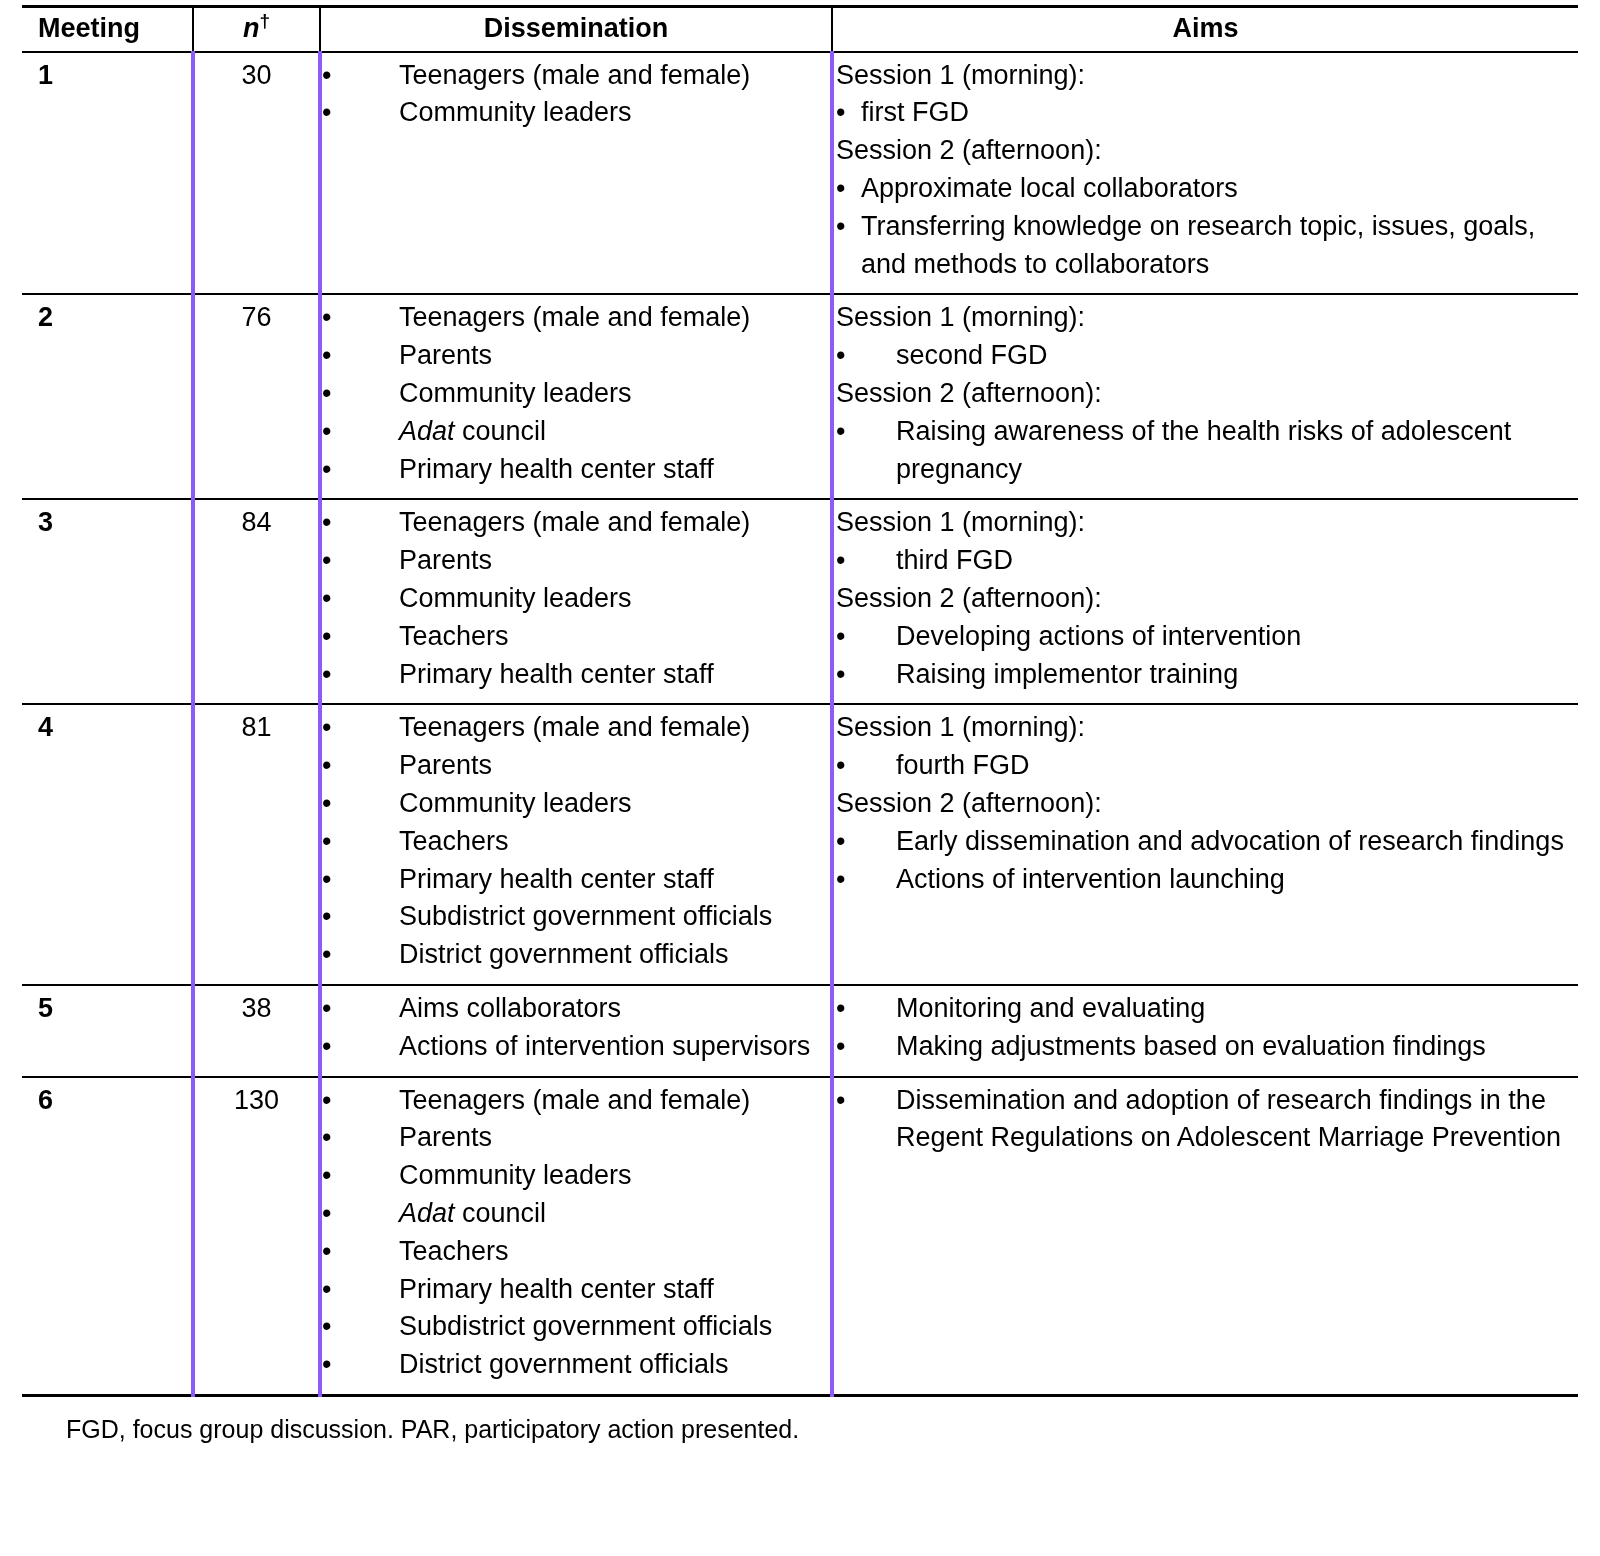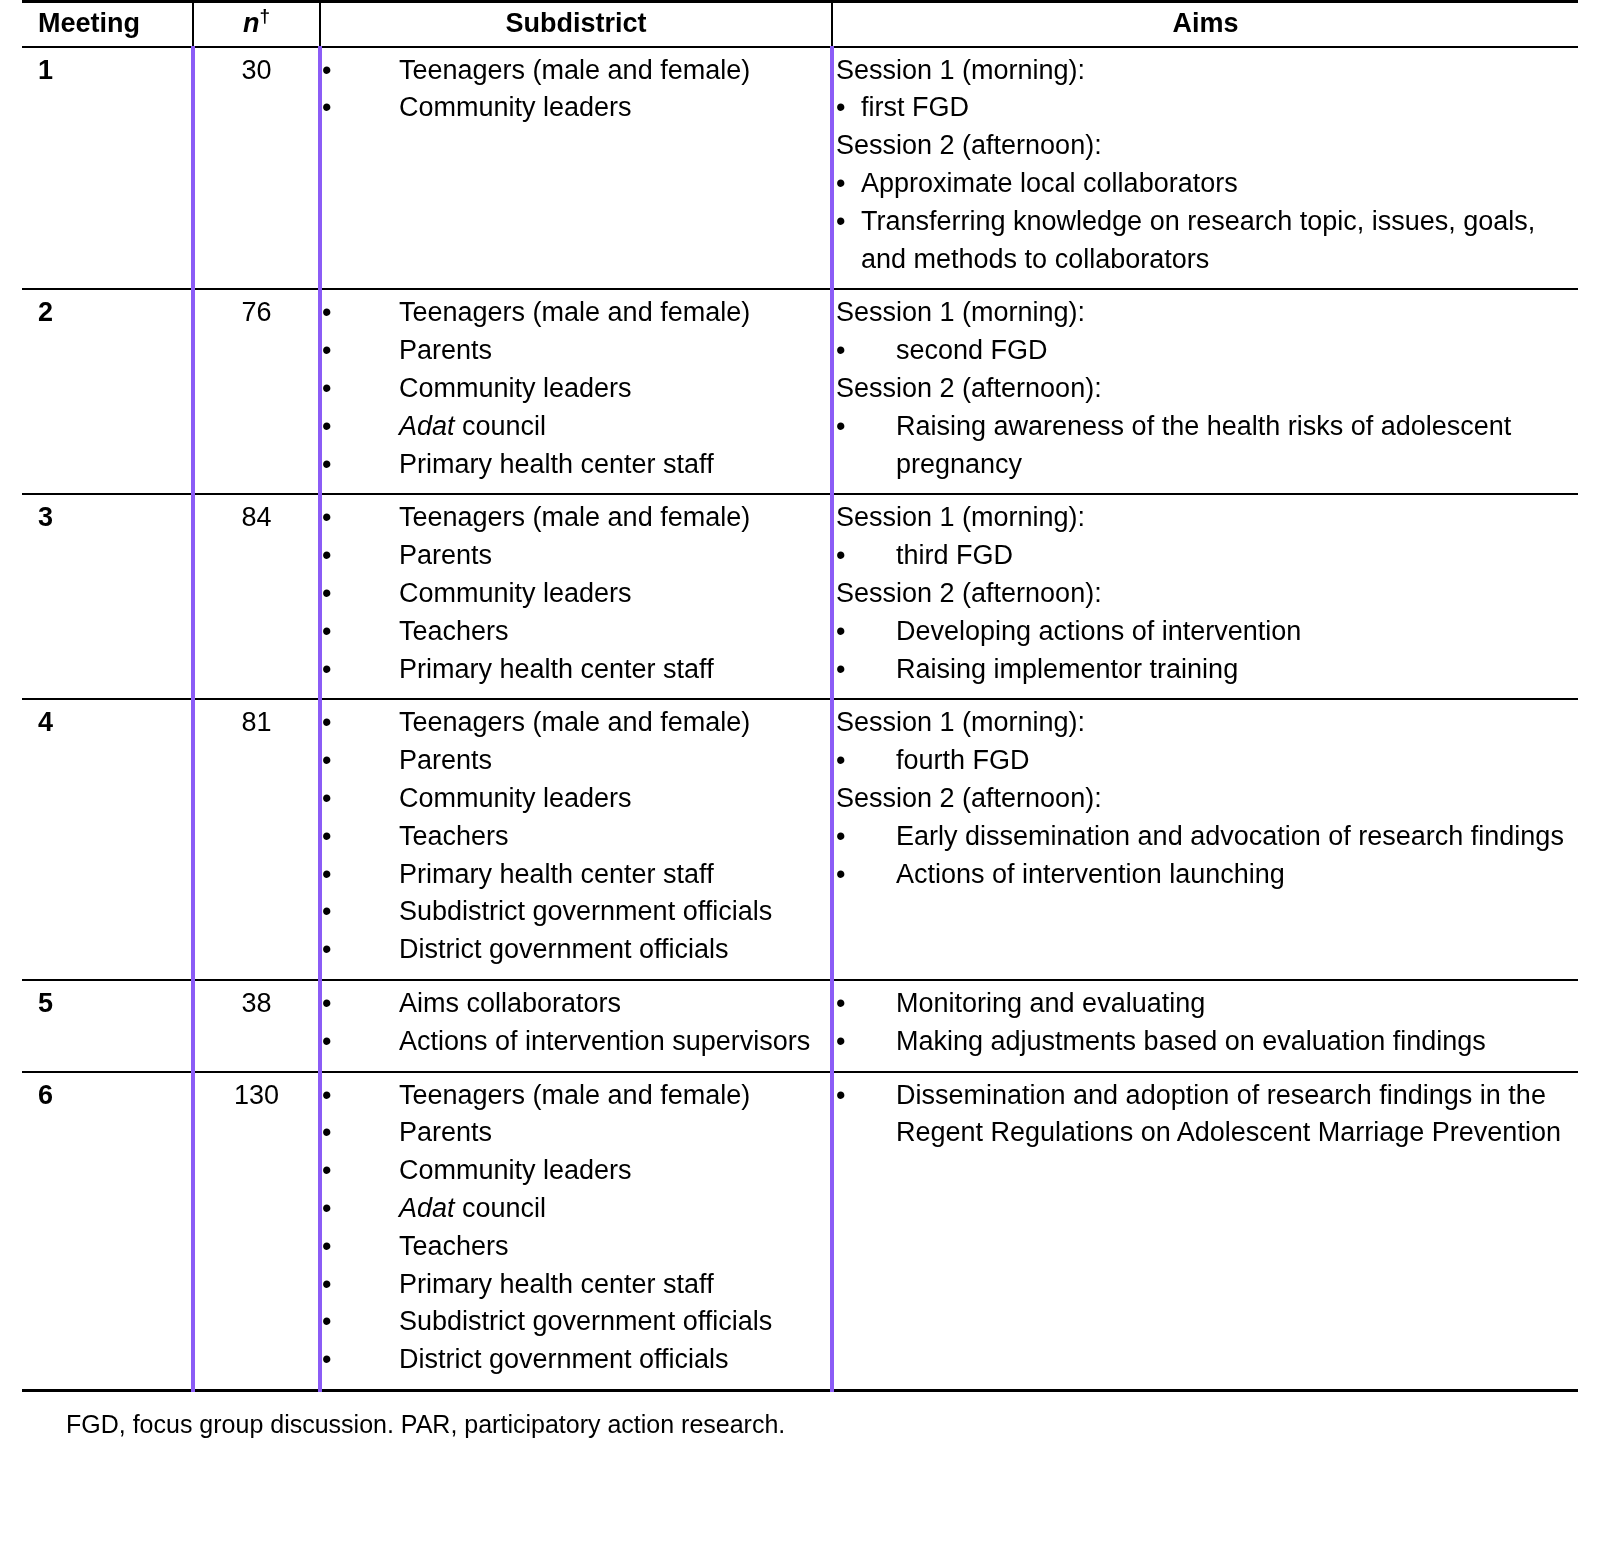--- a/index.html
+++ b/index.html
@@ -20,20 +20,21 @@
     height: 1556px;
     box-sizing: border-box;
     padding: 0 22px;
     position: relative;
   }
 
   table.par-table {
     width: 1556px;
     border-collapse: collapse;
     table-layout: fixed;
+    margin-top: 5px;
   }
 
   table.par-table col.c-meeting { width: 171px; }
   table.par-table col.c-n       { width: 127px; }
   table.par-table col.c-part    { width: 512px; }
   table.par-table col.c-aims    { width: 746px; }
 
   table.par-table thead th {
     border-top: 3px solid #000;
     border-bottom: 2px solid #000;
@@ -160,21 +161,21 @@
     <colgroup>
       <col class="c-meeting">
       <col class="c-n">
       <col class="c-part">
       <col class="c-aims">
     </colgroup>
     <thead>
       <tr>
         <th class="th-meeting">Meeting</th>
         <th class="th-n"><em>n</em><span class="sup-dag">†</span></th>
-        <th class="th-part">Subdistrict</th>
+        <th class="th-part">Dissemination</th>
         <th class="th-aims">Aims</th>
       </tr>
     </thead>
     <tbody id="tbody">
         <tr>
           <td class="td-meeting">1</td>
           <td class="td-n">30</td>
           <td class="td-part">
             <ul class="blist plist">
               <li>
@@ -430,17 +431,17 @@
                 <span class="btext">Dissemination and adoption of research findings in the Regent Regulations on Adolescent Marriage Prevention</span>
               </li>
             </ul>
           </td>
         </tr>
       </tbody>
   </table>
 
   <div class="footnote">
     <div class="footnote-line2">
-      <span>FGD, focus group discussion. PAR, participatory action research.</span>
+      <span>FGD, focus group discussion. PAR, participatory action presented.</span>
     </div>
   </div>
 
 </div>
 
 </body></html>

